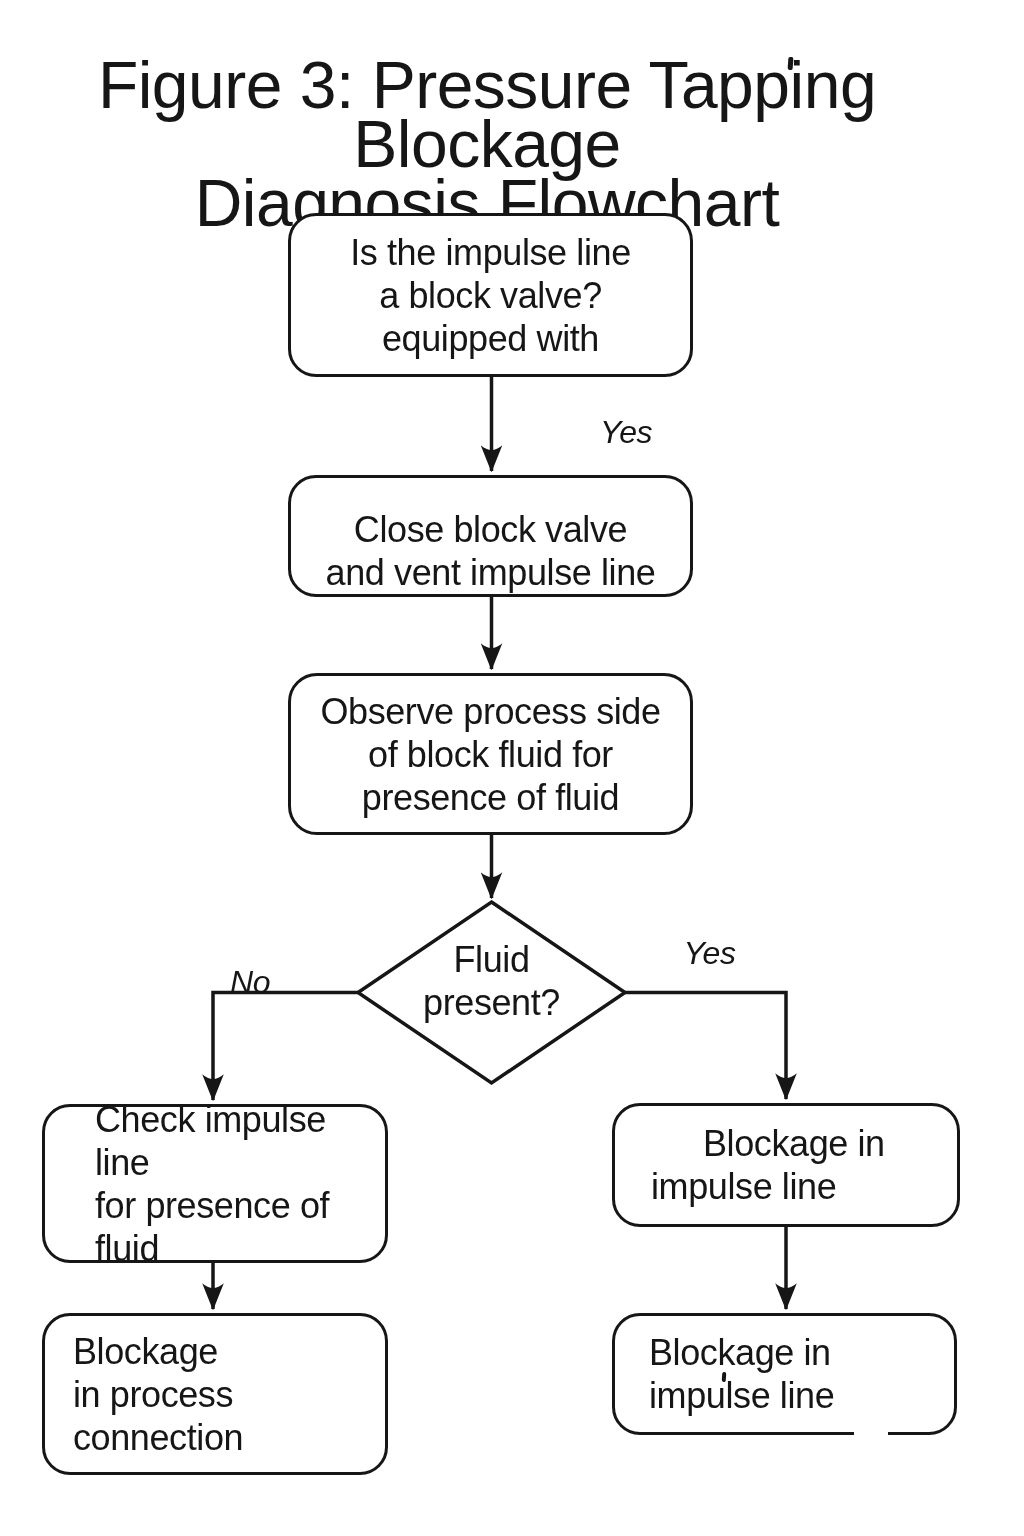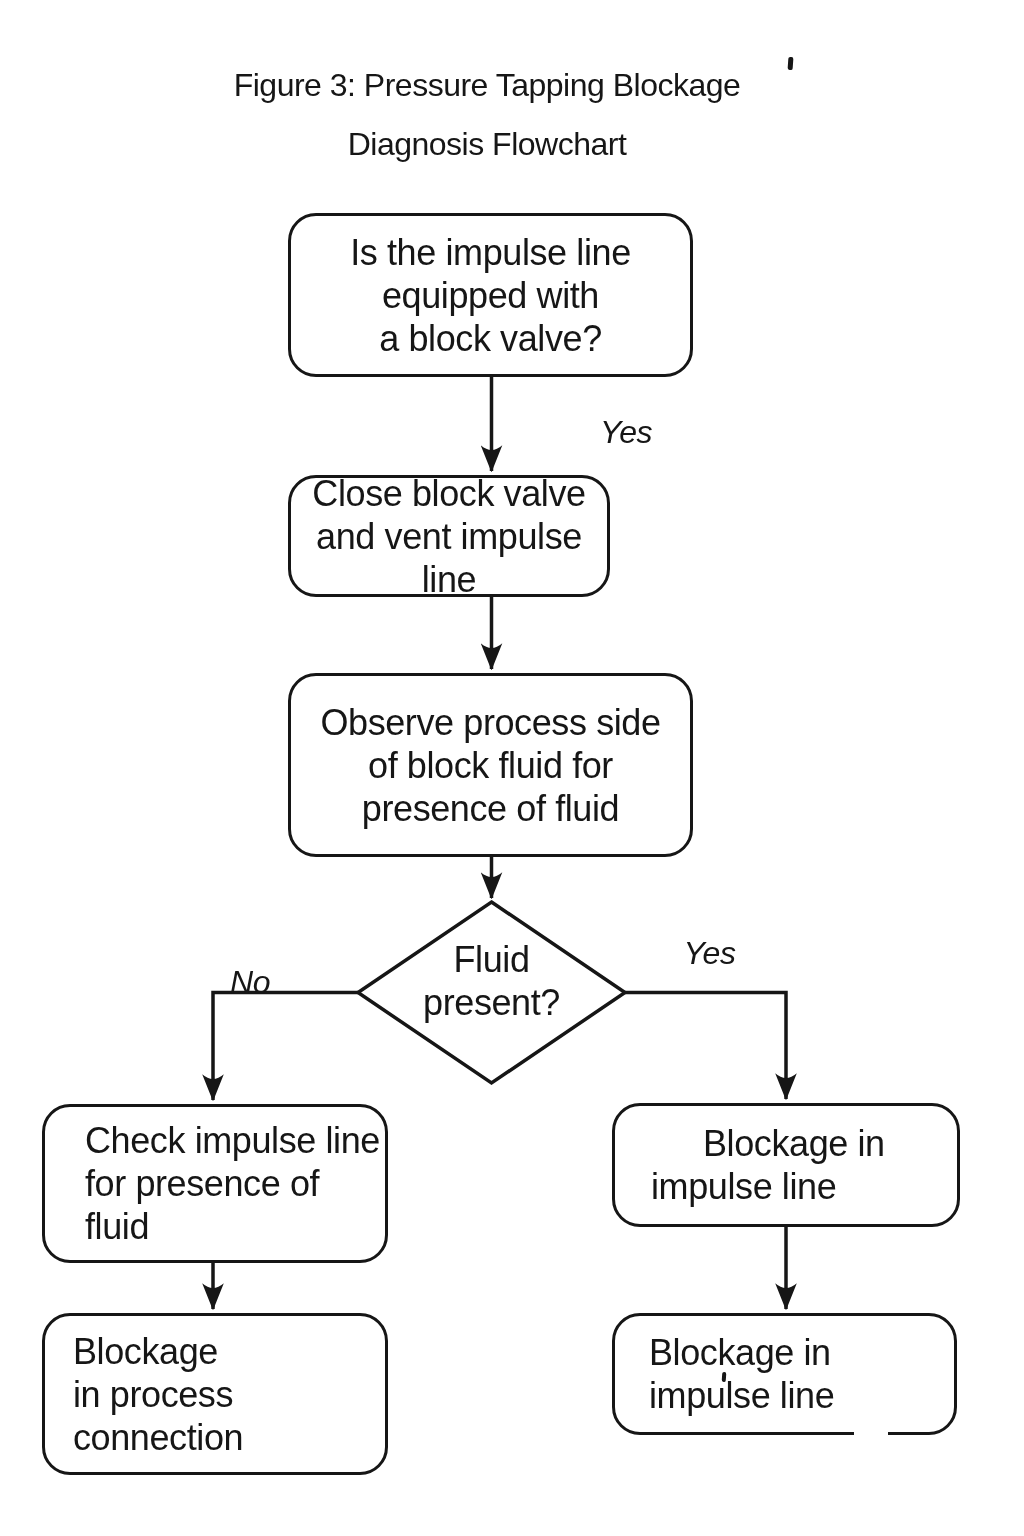--- a/index.html
+++ b/index.html
@@ -14,21 +14,21 @@
     background: var(--bg);
     overflow: hidden;
   }
 
   .title {
     position: absolute;
     left: 7px;
     top: 56px;
     width: 960px;
     text-align: center;
-    font-size: 32px;
+    font-size: 66px;
     line-height: 59px;
     letter-spacing: -0.5px;
     color: var(--ink);
   }
   .title .ln { display: block; }
 
   svg.wires {
     position: absolute;
     left: 0; top: 0;
     width: 1024px; height: 1536px;
@@ -56,23 +56,23 @@
     text-align: center;
     font-size: 36px;
     line-height: 43px;
     letter-spacing: -0.4px;
     color: var(--ink);
   }
   .node .ln { display: block; }
   .node.align-left { text-align: left; }
 
   .n-q1    { left: 288px; top: 213px;  width: 405px; height: 164px; }
-  .n-a1    { left: 288px; top: 475px;  width: 322px; height: 122px; }
-  .n-a2    { left: 288px; top: 673px;  width: 405px; height: 184px; }
-  .n-left1 { left: 42px;  top: 1104px; width: 346px; height: 159px; padding-left: 40px; }
+  .n-a1    { left: 288px; top: 475px;  width: 405px; height: 122px; justify-content: flex-end; }
+  .n-a2    { left: 288px; top: 673px;  width: 405px; height: 162px; border-radius: 29px; }
+  .n-left1 { left: 42px;  top: 1104px; width: 346px; height: 159px; padding-left: 50px; }
   .n-left2 { left: 42px;  top: 1313px; width: 346px; height: 162px; padding-left: 28px; }
   .n-right1{ left: 612px; top: 1103px; width: 348px; height: 124px; padding-left: 36px; }
   .n-right2{ left: 612px; top: 1313px; width: 345px; height: 122px; padding-left: 34px; }
   .n-right1 .indent { margin-left: 52px; }
 
   .diamond-label {
     position: absolute;
     left: 358px;
     top: 938px;
     width: 267px;
@@ -127,22 +127,22 @@
     <polyline class="edge" points="358,992.5 213,992.5 213,1100" marker-end="url(#arrow)"></polyline>
     <polyline class="edge" points="625,992.5 786,992.5 786,1099" marker-end="url(#arrow)"></polyline>
     <line class="edge" x1="213" y1="1263" x2="213" y2="1309" marker-end="url(#arrow)"></line>
     <line class="edge" x1="786" y1="1227" x2="786" y2="1309" marker-end="url(#arrow)"></line>
 
     <polygon class="diamond-shape" points="491.5,902 625,992.5 491.5,1083 358,992.5"></polygon>
   </svg>
 
   <div class="node n-q1">
     <span class="ln">Is the impulse line</span>
+    <span class="ln">a block valve?</span>
     <span class="ln">equipped with</span>
-    <span class="ln">a block valve?</span>
   </div>
 
   <div class="node n-a1">
     <span class="ln">Close block valve</span>
     <span class="ln">and vent impulse line</span>
   </div>
 
   <div class="node n-a2">
     <span class="ln">Observe process side</span>
     <span class="ln">of block fluid for</span>

